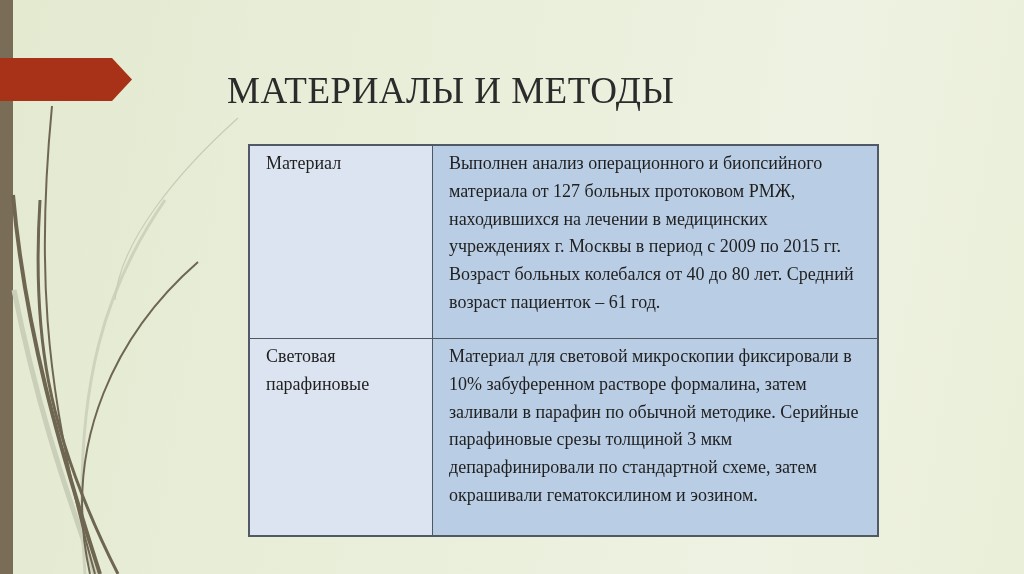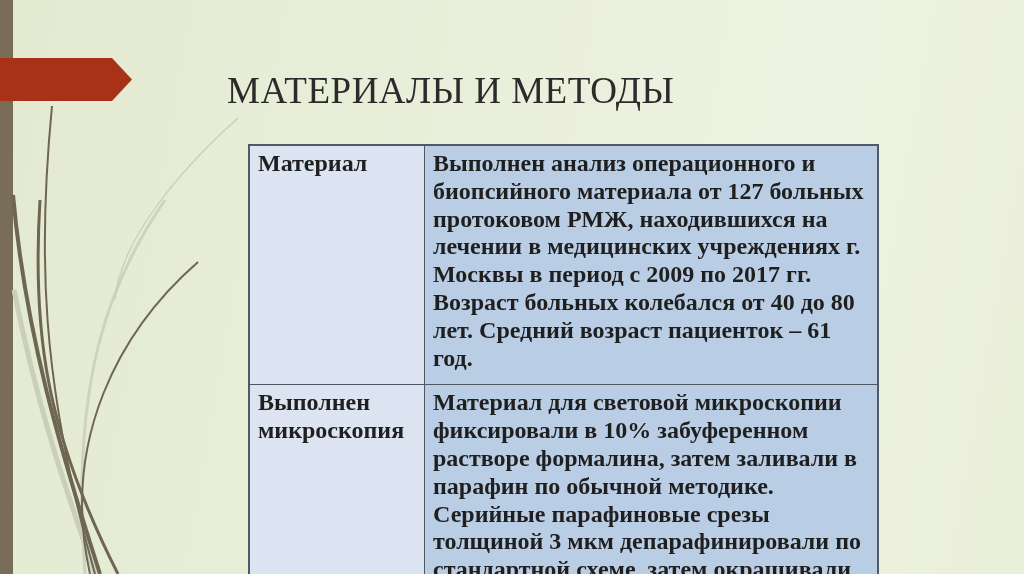--- a/index.html
+++ b/index.html
@@ -18,23 +18,22 @@
   .title {
     position:absolute; left:227px; top:69px; font-size:37px; color:#2b2b2b;
     letter-spacing:0.5px; font-family:"Liberation Serif", serif;
   }
   table.content {
     position:absolute; left:248px; top:144px; width:631px;
     border-collapse:collapse; border:2px solid #505a66;
   }
   table.content td {
     border:1.5px solid #4e5762; vertical-align:top;
-    font-size:24px; line-height:27.8px; color:#1f1f1f;
-    padding:4px 8px 12px 8px;
-    font-weight:bold;
+    font-size:18px; line-height:27.8px; color:#1f1f1f;
+    padding:4px 8px 12px 16px;
   }
   td.label-cell { width:158px; background:#dbe4f0; }
   td.text-cell { background:#b9cde4; padding-left:9px; }
   tr.row1 td { height:176px; }
   tr.row2 td { height:180px; }
 </style>
 </head>
 <body>
 
 <div class="left-bar"></div>
@@ -52,20 +51,20 @@
 <svg class="arrow" viewBox="0 0 132 43">
   <polygon points="0,0 112,0 132,21.5 112,43 0,43" fill="#a83218"></polygon>
 </svg>
 
 <div class="title">МАТЕРИАЛЫ И МЕТОДЫ</div>
 
 <table class="content">
   <tbody>
       <tr class="row1">
     <td class="label-cell">Материал</td>
-    <td class="text-cell">Выполнен анализ операционного и биопсийного материала от  127 больных протоковом  РМЖ, находившихся на лечении в медицинских учреждениях г. Москвы в период с 2009 по 2017 гг. Возраст больных колебался от 40 до 80 лет. Средний возраст пациенток – 61 год.</td>
+    <td class="text-cell">Выполнен анализ операционного и биопсийного материала от  127 больных протоковом  РМЖ, находившихся на лечении в медицинских учреждениях г. Москвы в период с 2009 по 2015 гг. Возраст больных колебался от 40 до 80 лет. Средний возраст пациенток – 61 год.</td>
   </tr>
   <tr class="row2">
-    <td class="label-cell">Выполнен микроскопия</td>
+    <td class="label-cell">Световая парафиновые</td>
     <td class="text-cell">Материал  для световой микроскопии фиксировали в 10% забуференном растворе формалина, затем заливали в парафин по обычной методике. Серийные парафиновые срезы толщиной 3 мкм депарафинировали по стандартной схеме, затем окрашивали гематоксилином и эозином.</td>
   </tr>
 </tbody>
   </table>
 
 </body></html>

